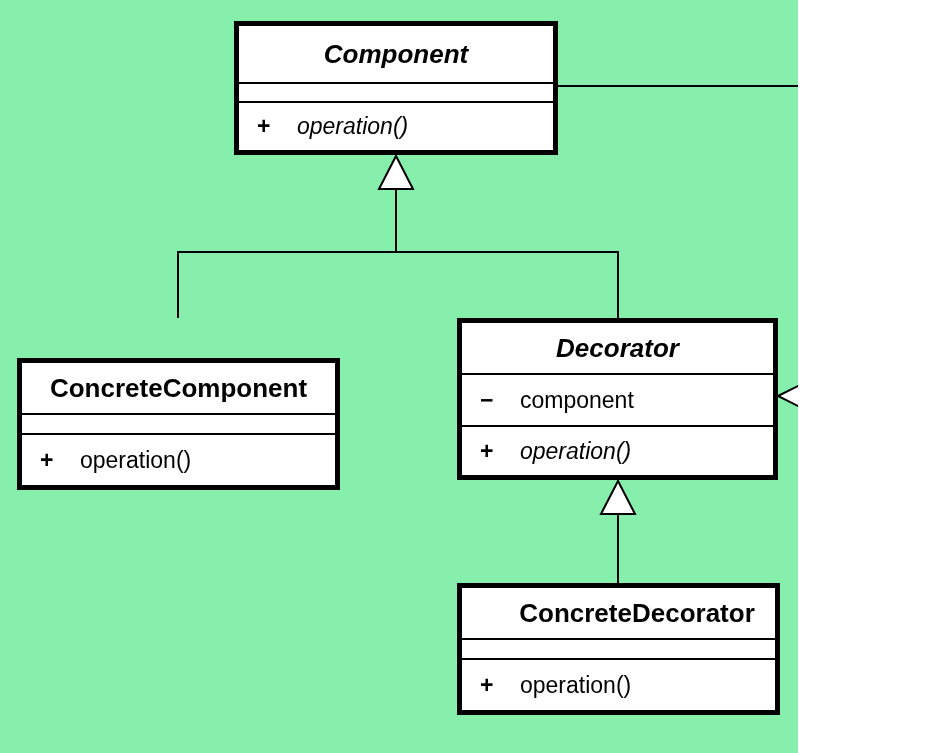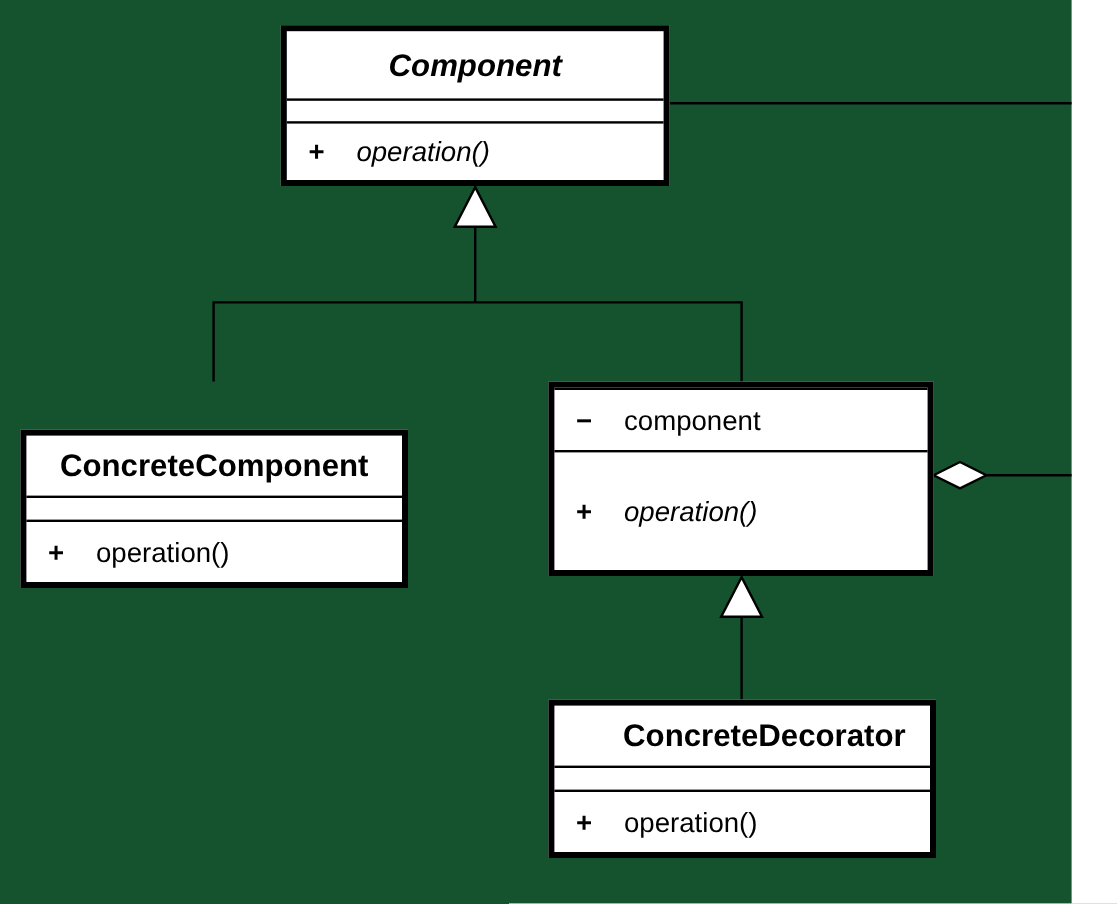--- a/index.html
+++ b/index.html
@@ -2,23 +2,23 @@
 <html><head>
 <meta charset="utf-8">
 <style>
   html, body {
     margin: 0;
     padding: 0;
     background: #ffffff;
   }
   .diagram {
     position: relative;
-    width: 893px;
+    width: 798px;
     height: 753px;
-    background: #14532d;
+    background: #86efac;
     font-family: "Liberation Sans", sans-serif;
     color: #000000;
     overflow: hidden;
   }
   .connectors {
     position: absolute;
     left: 0;
     top: 0;
     width: 931px;
     height: 753px;
@@ -136,20 +136,21 @@
     <div class="compartment attrs"></div>
     <div class="compartment methods">
       <div class="member-row">
         <span class="member-sign">+</span>
         <span class="member-text">operation()</span>
       </div>
     </div>
   </div>
 
   <div class="uml-class abstract" id="box-decorator">
+    <div class="uml-title">Decorator</div>
     <div class="compartment attrs">
       <div class="member-row">
         <span class="member-sign">−</span>
         <span class="member-text">component</span>
       </div>
     </div>
     <div class="compartment methods">
       <div class="member-row">
         <span class="member-sign">+</span>
         <span class="member-text italic">operation()</span>

